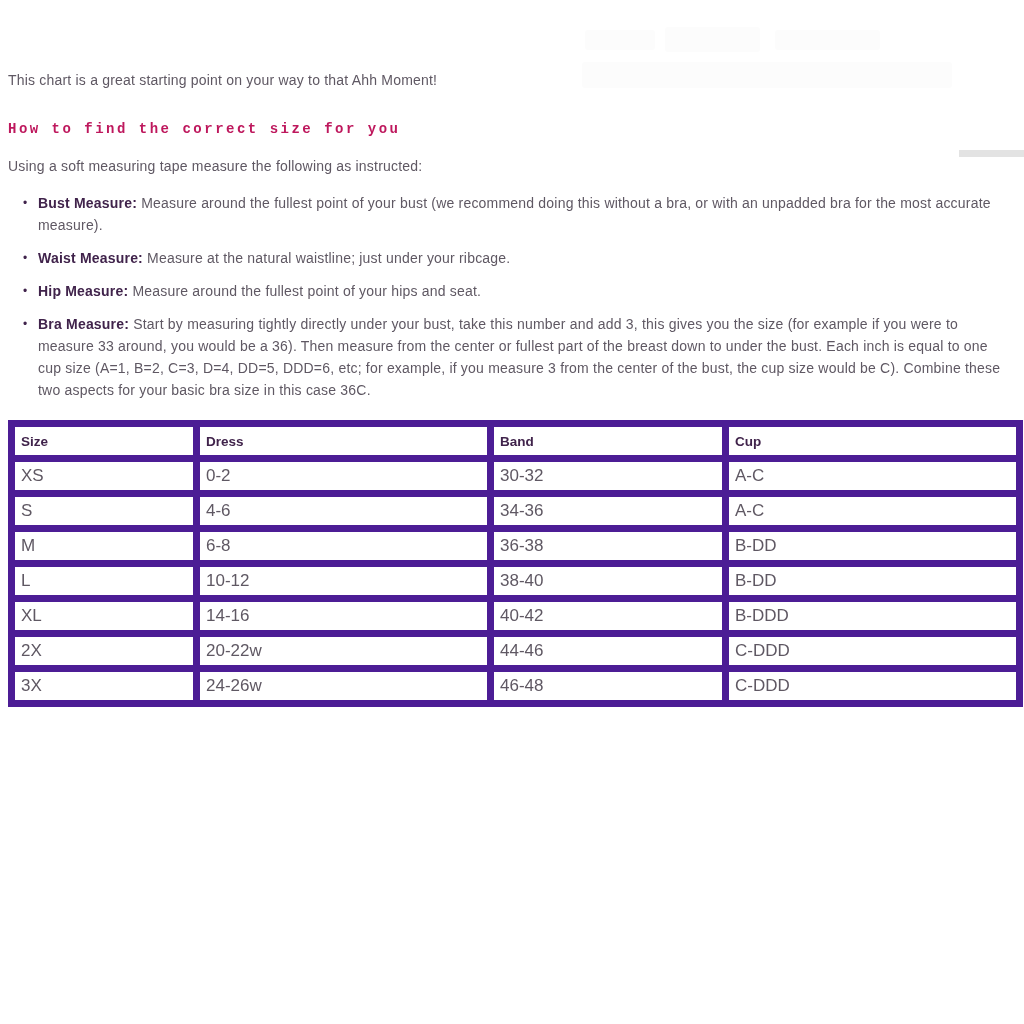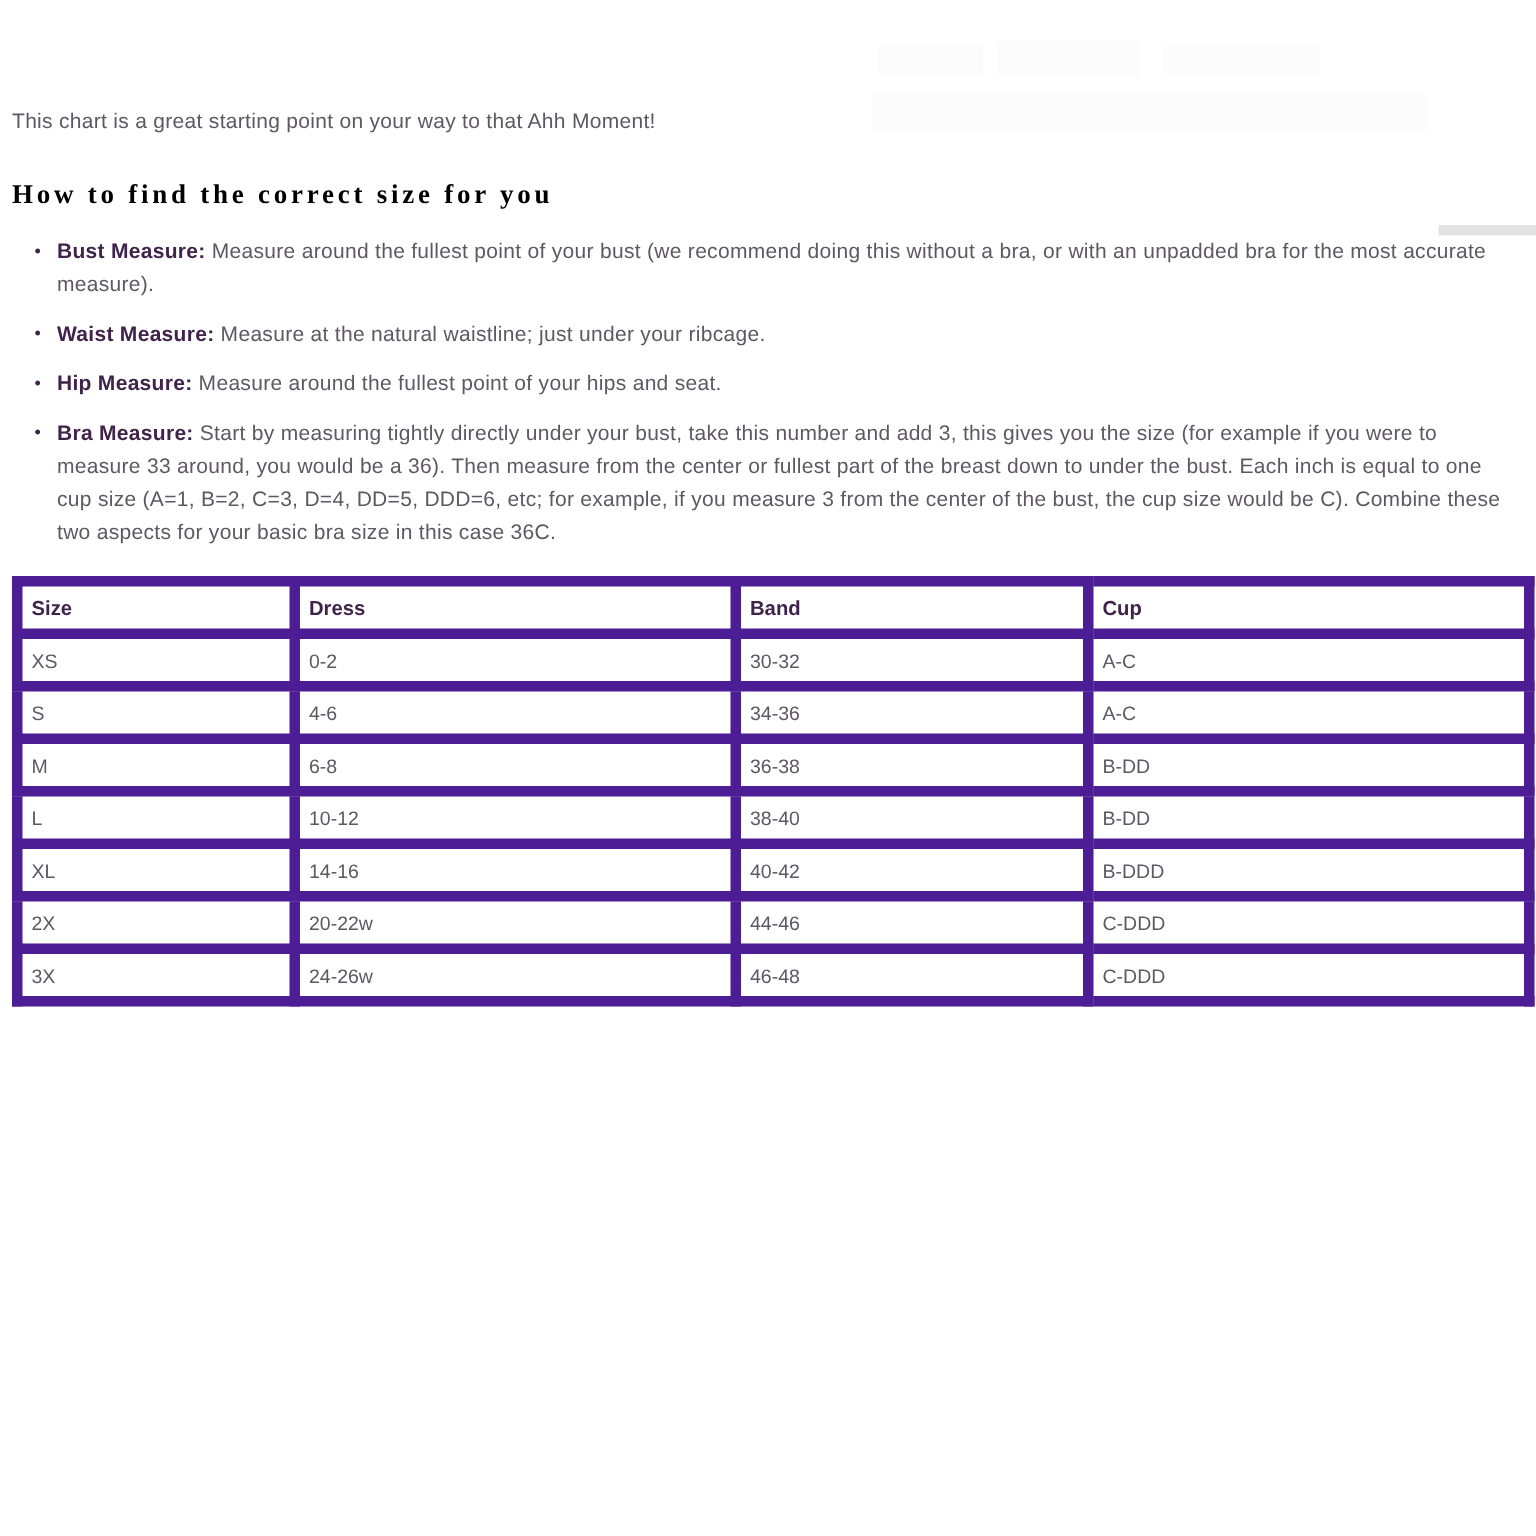--- a/index.html
+++ b/index.html
@@ -17,26 +17,26 @@
     position: relative;
   }
   .intro {
     margin: 70px 0 0 0;
     font-size: 14px;
     line-height: 20px;
     color: #5f5863;
     letter-spacing: 0.2px;
   }
   h2.section-heading {
-    font-family: Liberation Serif, serif;
+    font-family: Liberation Mono, monospace;
     font-weight: 700;
-    font-size: 18px;
+    font-size: 14px;
     line-height: 22px;
     letter-spacing: 2.5px;
-    color: #000000;
+    color: #be185d;
     margin: 28px 0 0 0;
   }
   h2.second {
     margin-top: 35px;
   }
   .lead {
     margin: 16px 0 0 0;
     font-size: 14px;
     line-height: 20px;
     color: #5f5863;
@@ -83,21 +83,21 @@
     overflow: hidden;
     white-space: nowrap;
   }
   table.conversion th {
     color: #40234b;
     font-size: 13.5px;
     font-weight: 700;
   }
   table.conversion td {
     color: #5f5863;
-    font-size: 13px;
+    font-size: 17px;
     font-weight: 400;
   }
   
   .ghost-box {
     position: absolute;
     background: #fcfcfc;
     border-radius: 3px;
   }
   .ghost-a { left: 585px; top: 30px;  width: 70px;  height: 20px; }
   .ghost-b { left: 665px; top: 27px;  width: 95px;  height: 25px; }
@@ -122,20 +122,21 @@
 <div class="ghost-box ghost-d"></div>
 
 <div class="scrollbar-fragment"></div>
 
 <div class="content">
 
   <p class="intro">This chart is a great starting point on your way to that Ahh Moment!</p>
 
   <h2 class="section-heading">How to find the correct size for you</h2>
 
+  <p class="lead">Using a soft measuring tape measure the following as instructed:</p>
 
   <ul class="measures">
     <li>
       <span class="bullet-dot">•</span><span class="b-label">Bust Measure:</span><span> Measure around the fullest point of your bust (we recommend doing this without a bra, or with an unpadded bra for the most accurate measure).</span>
     </li>
     <li>
       <span class="bullet-dot">•</span><span class="b-label">Waist Measure:</span><span> Measure at the natural waistline; just under your ribcage.</span>
     </li>
     <li>
       <span class="bullet-dot">•</span><span class="b-label">Hip Measure:</span><span> Measure around the fullest point of your hips and seat.</span>

